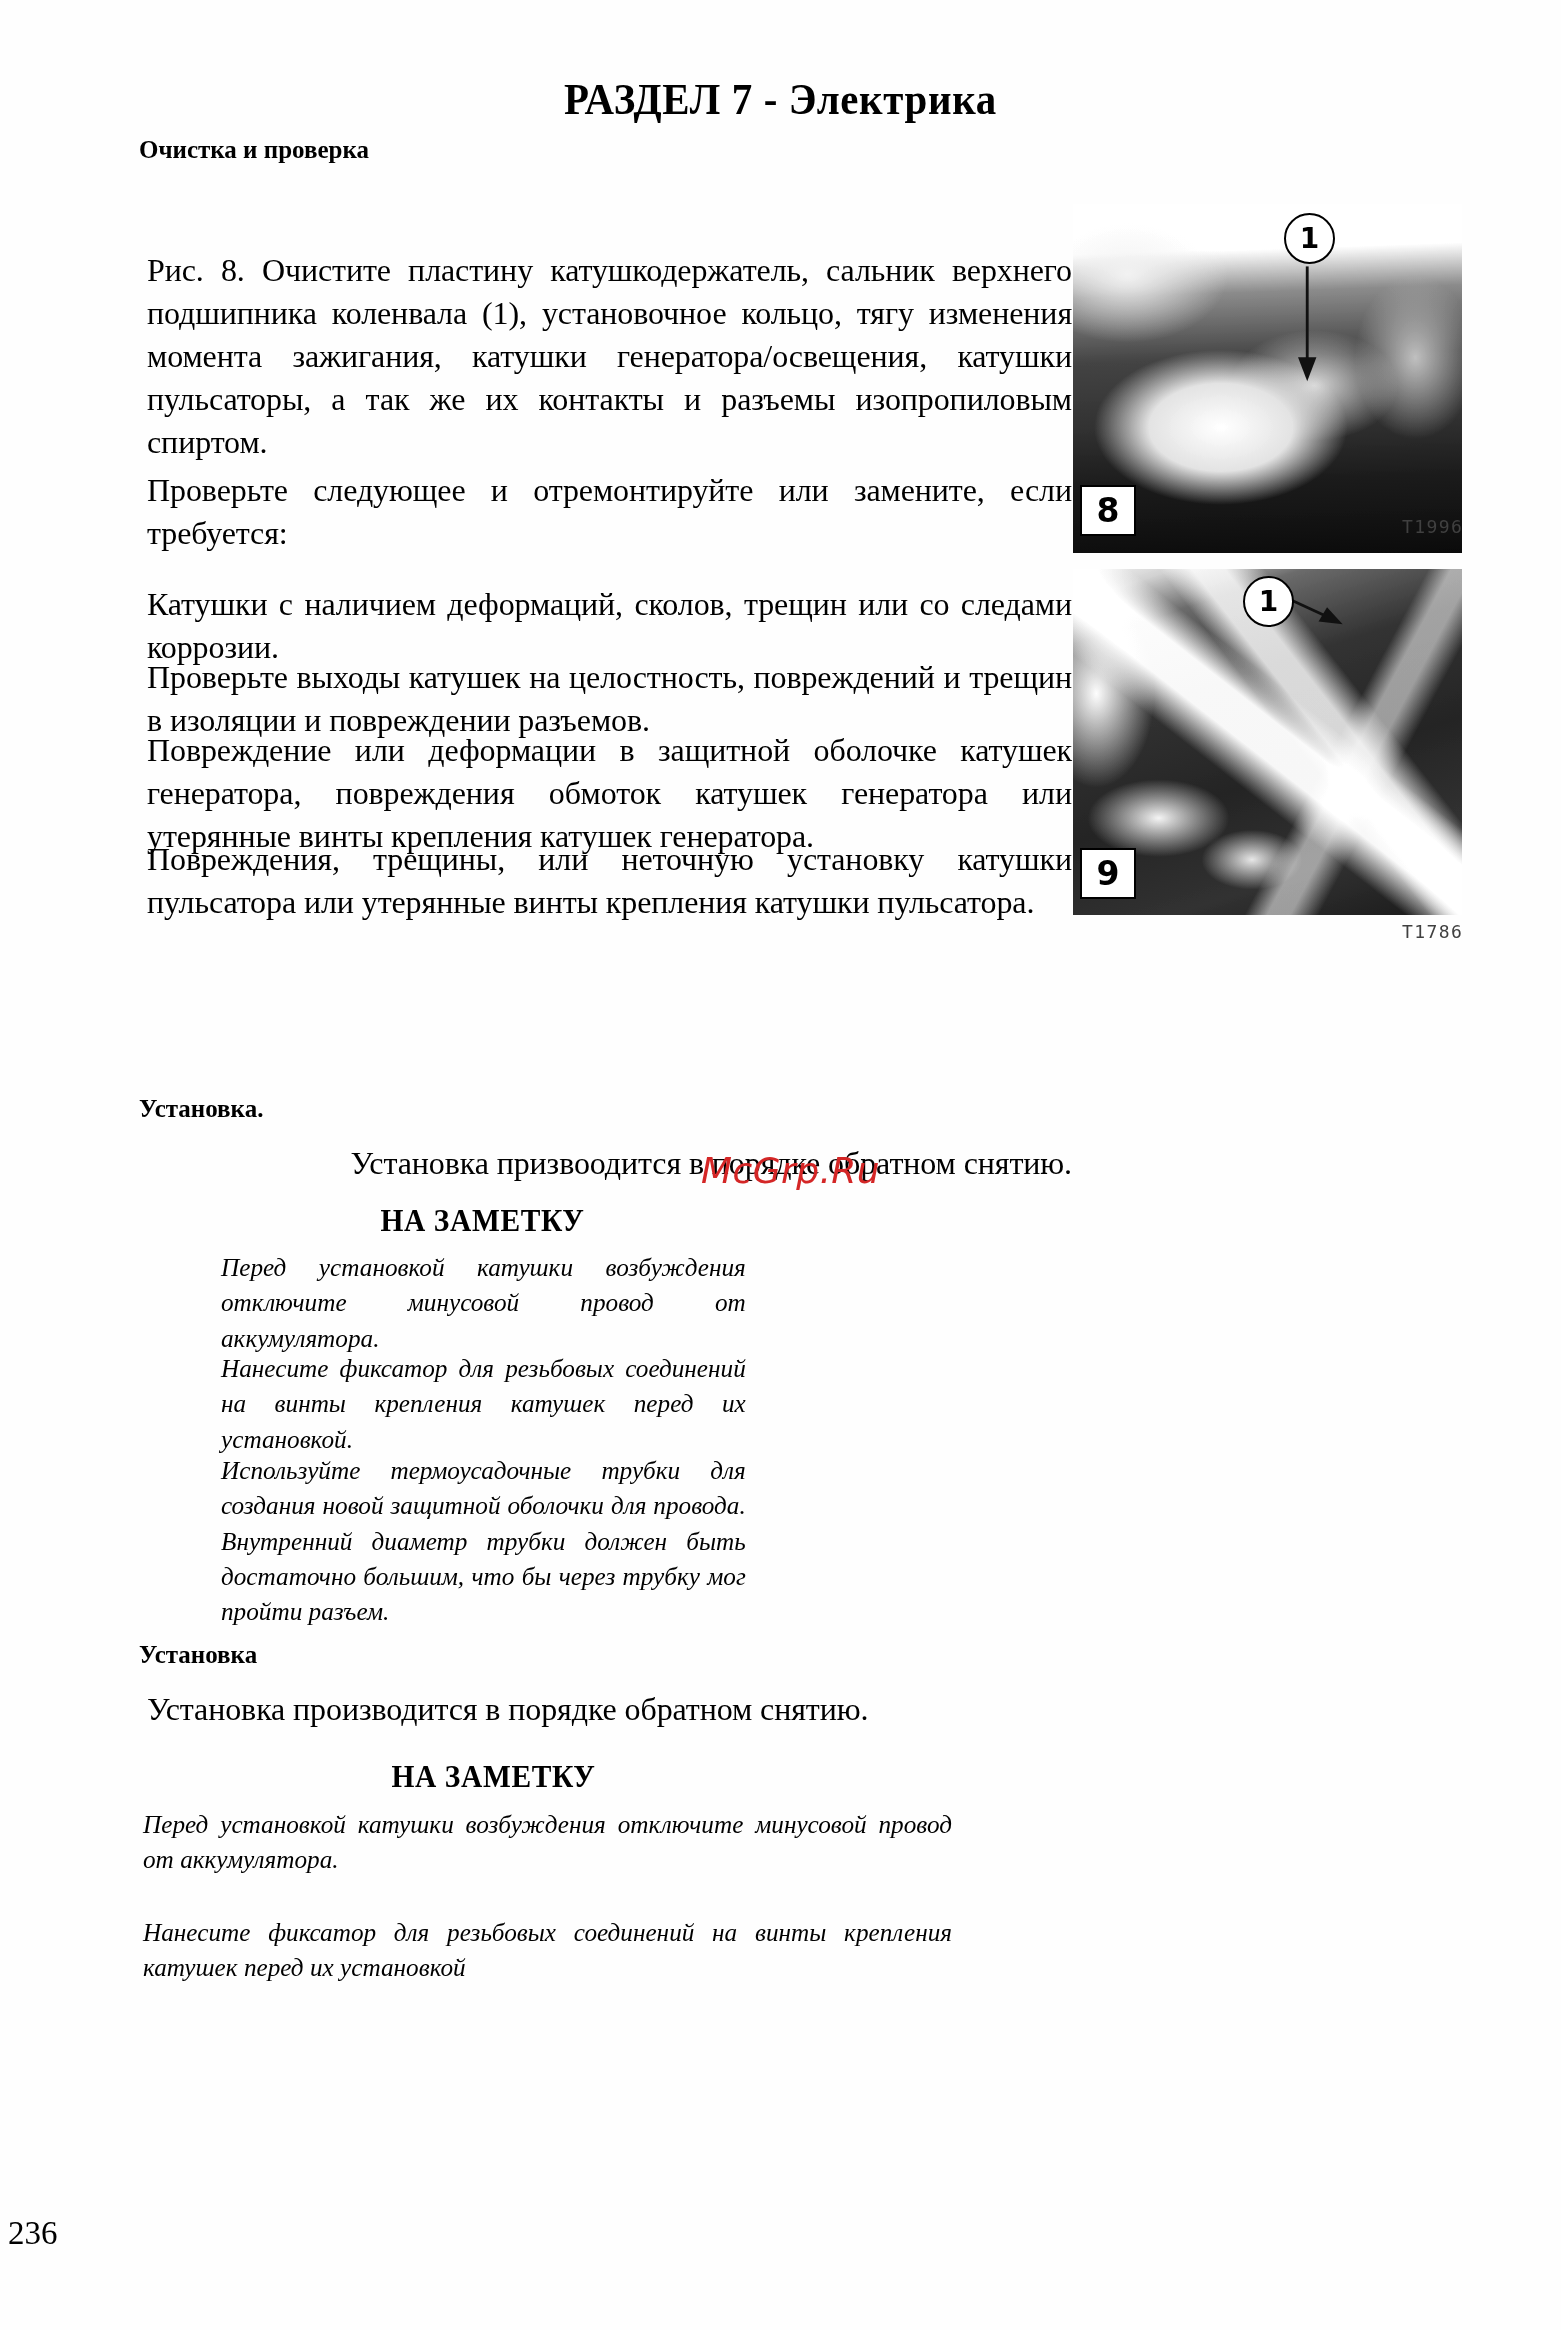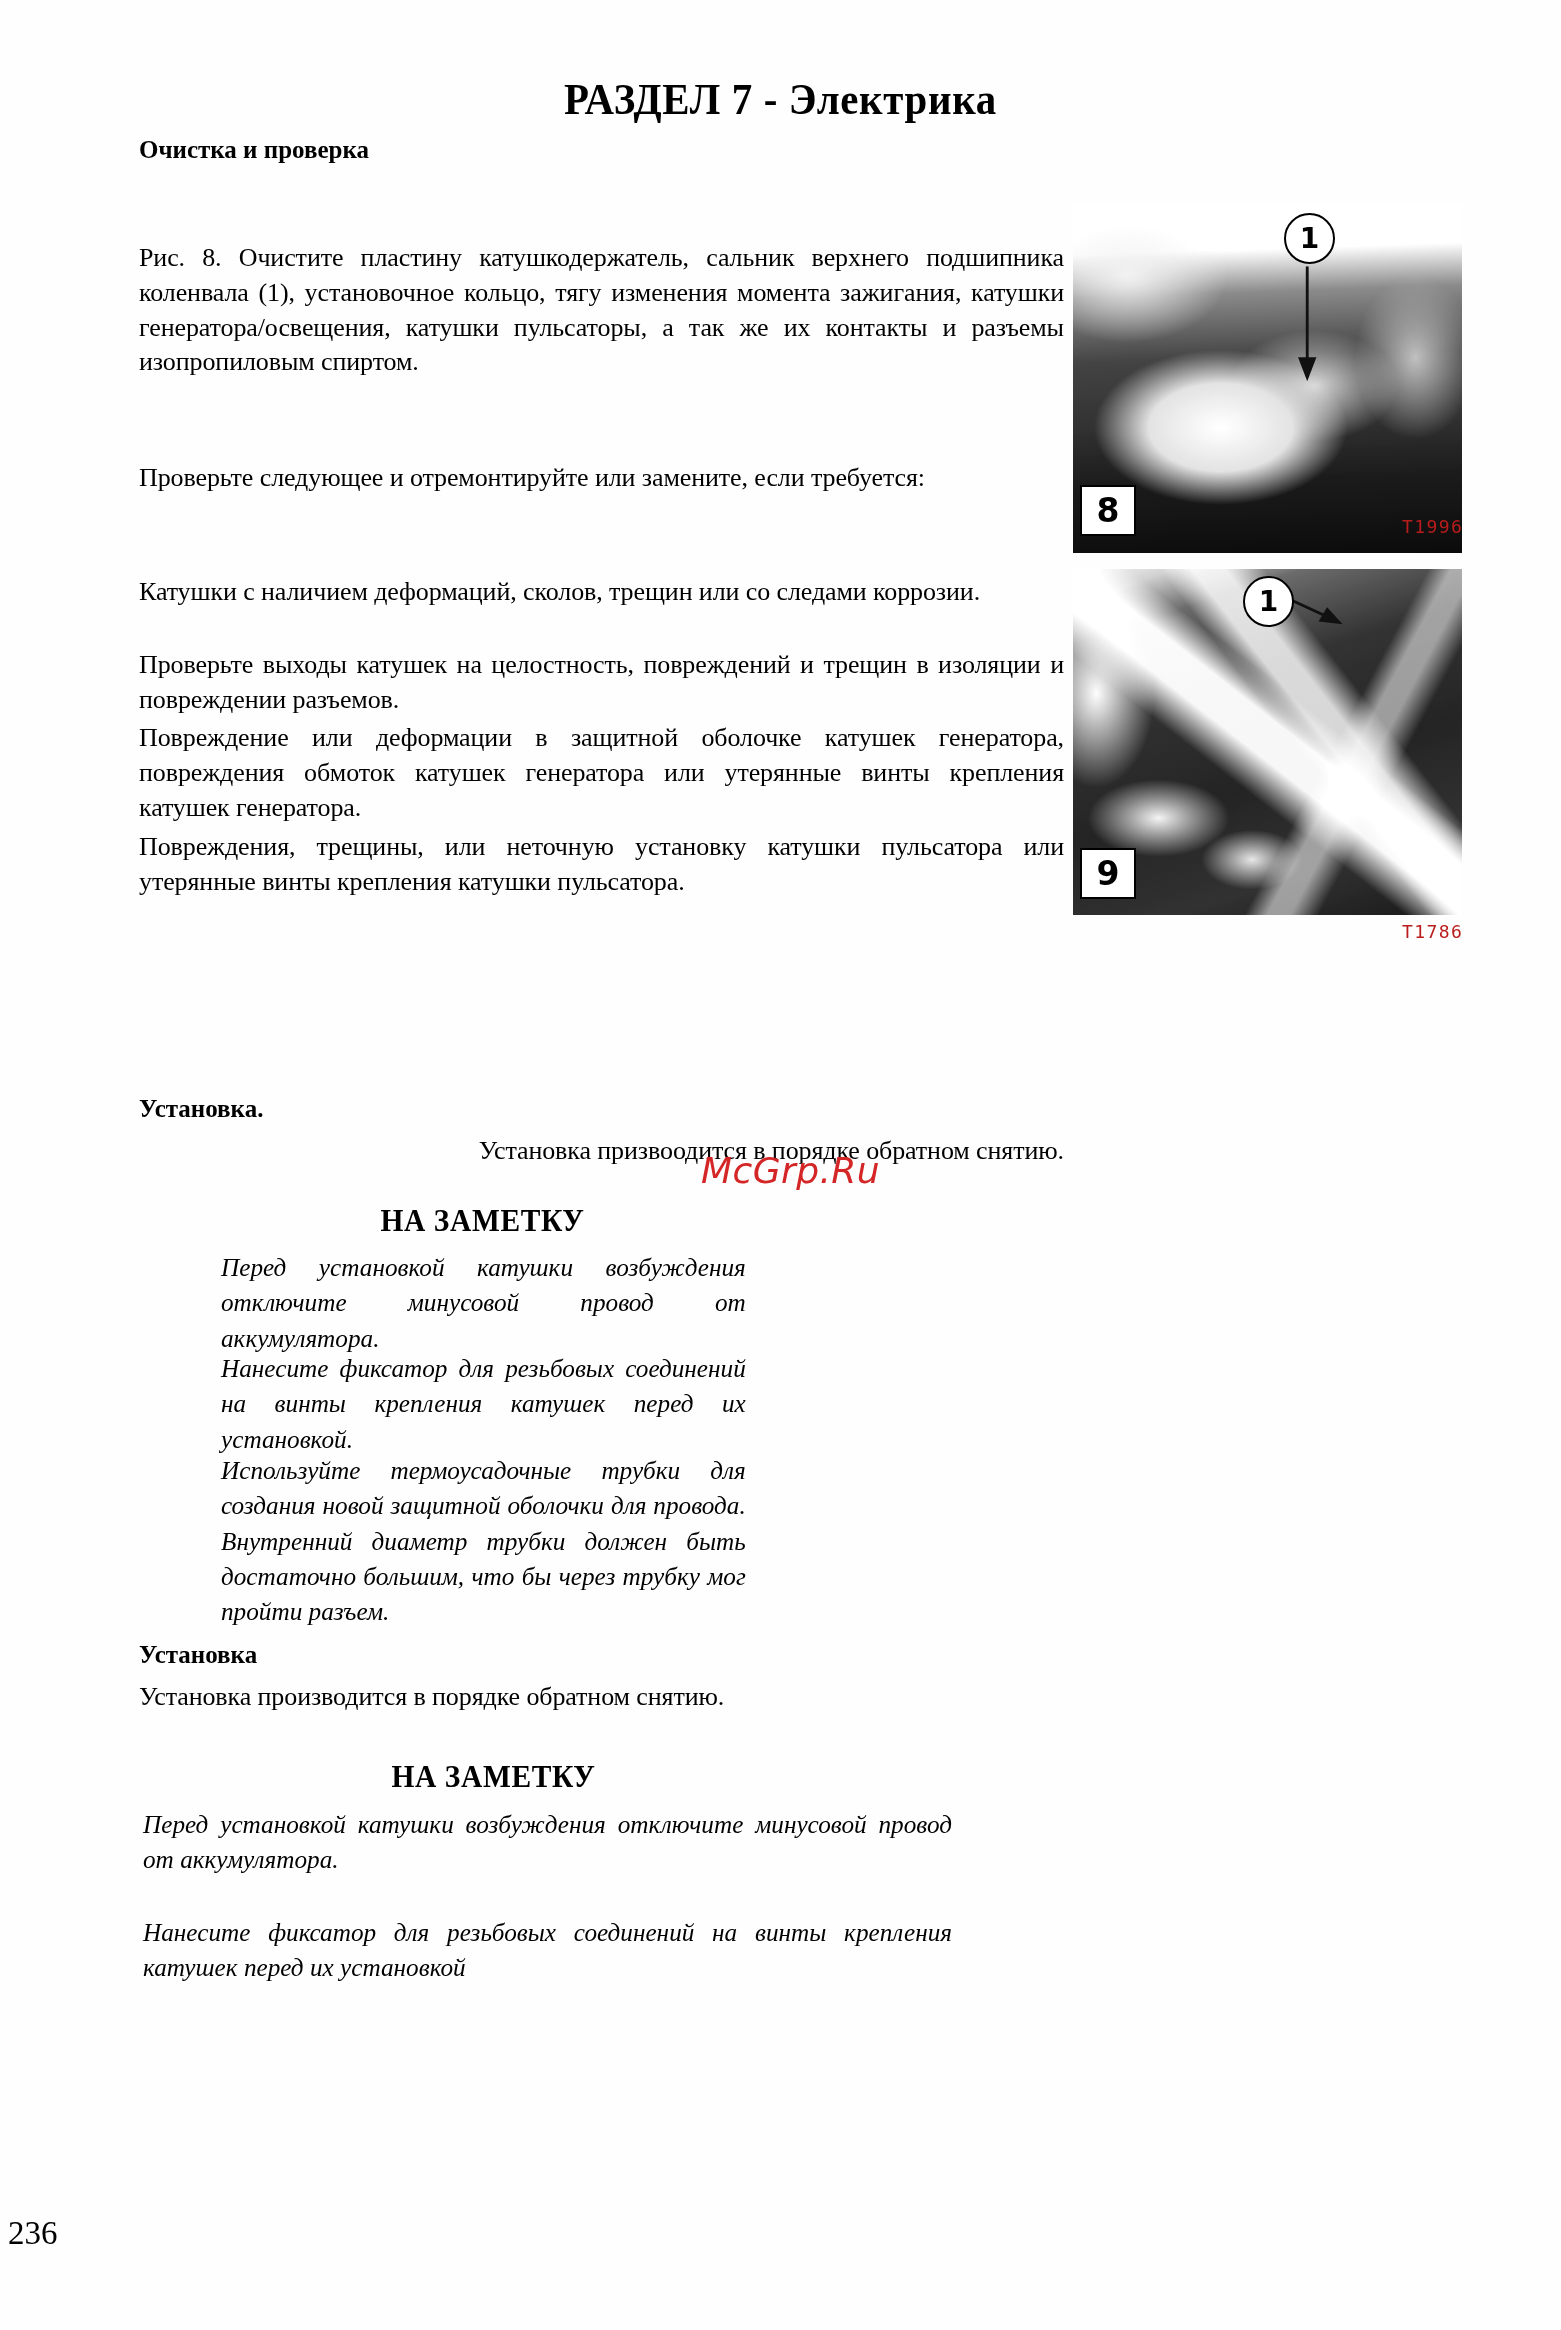--- a/index.html
+++ b/index.html
@@ -37,24 +37,24 @@
     transform: scaleX(0.93);
   }
 
   .sub-head {
     font-size: 25px;
     font-weight: bold;
     line-height: 1.2;
   }
 
   p.body {
-    font-size: 26px;
+    font-size: 32px;
     line-height: 1.34;
     text-align: justify;
-    margin: 0;
+    margin: 8px;
     letter-spacing: -0.1px;
   }
 
   .block {
     position: absolute;
     left: 0;
   }
 
   
   .note-title {
@@ -170,21 +170,21 @@
     font-size: 28px;
     color: #000;
   }
 
   .leader { position: absolute; }
 
   .fig-caption {
     position: absolute;
     font-family: "DejaVu Sans Mono", "Liberation Mono", monospace;
     font-size: 18px;
-    color: #b91c1c;
+    color: #404040;
     letter-spacing: 1.4px;
   }
 </style>
 </head>
 <body>
 
 <div class="page">
 
   <div class="page-title">РАЗДЕЛ 7 - Электрика</div>
 

